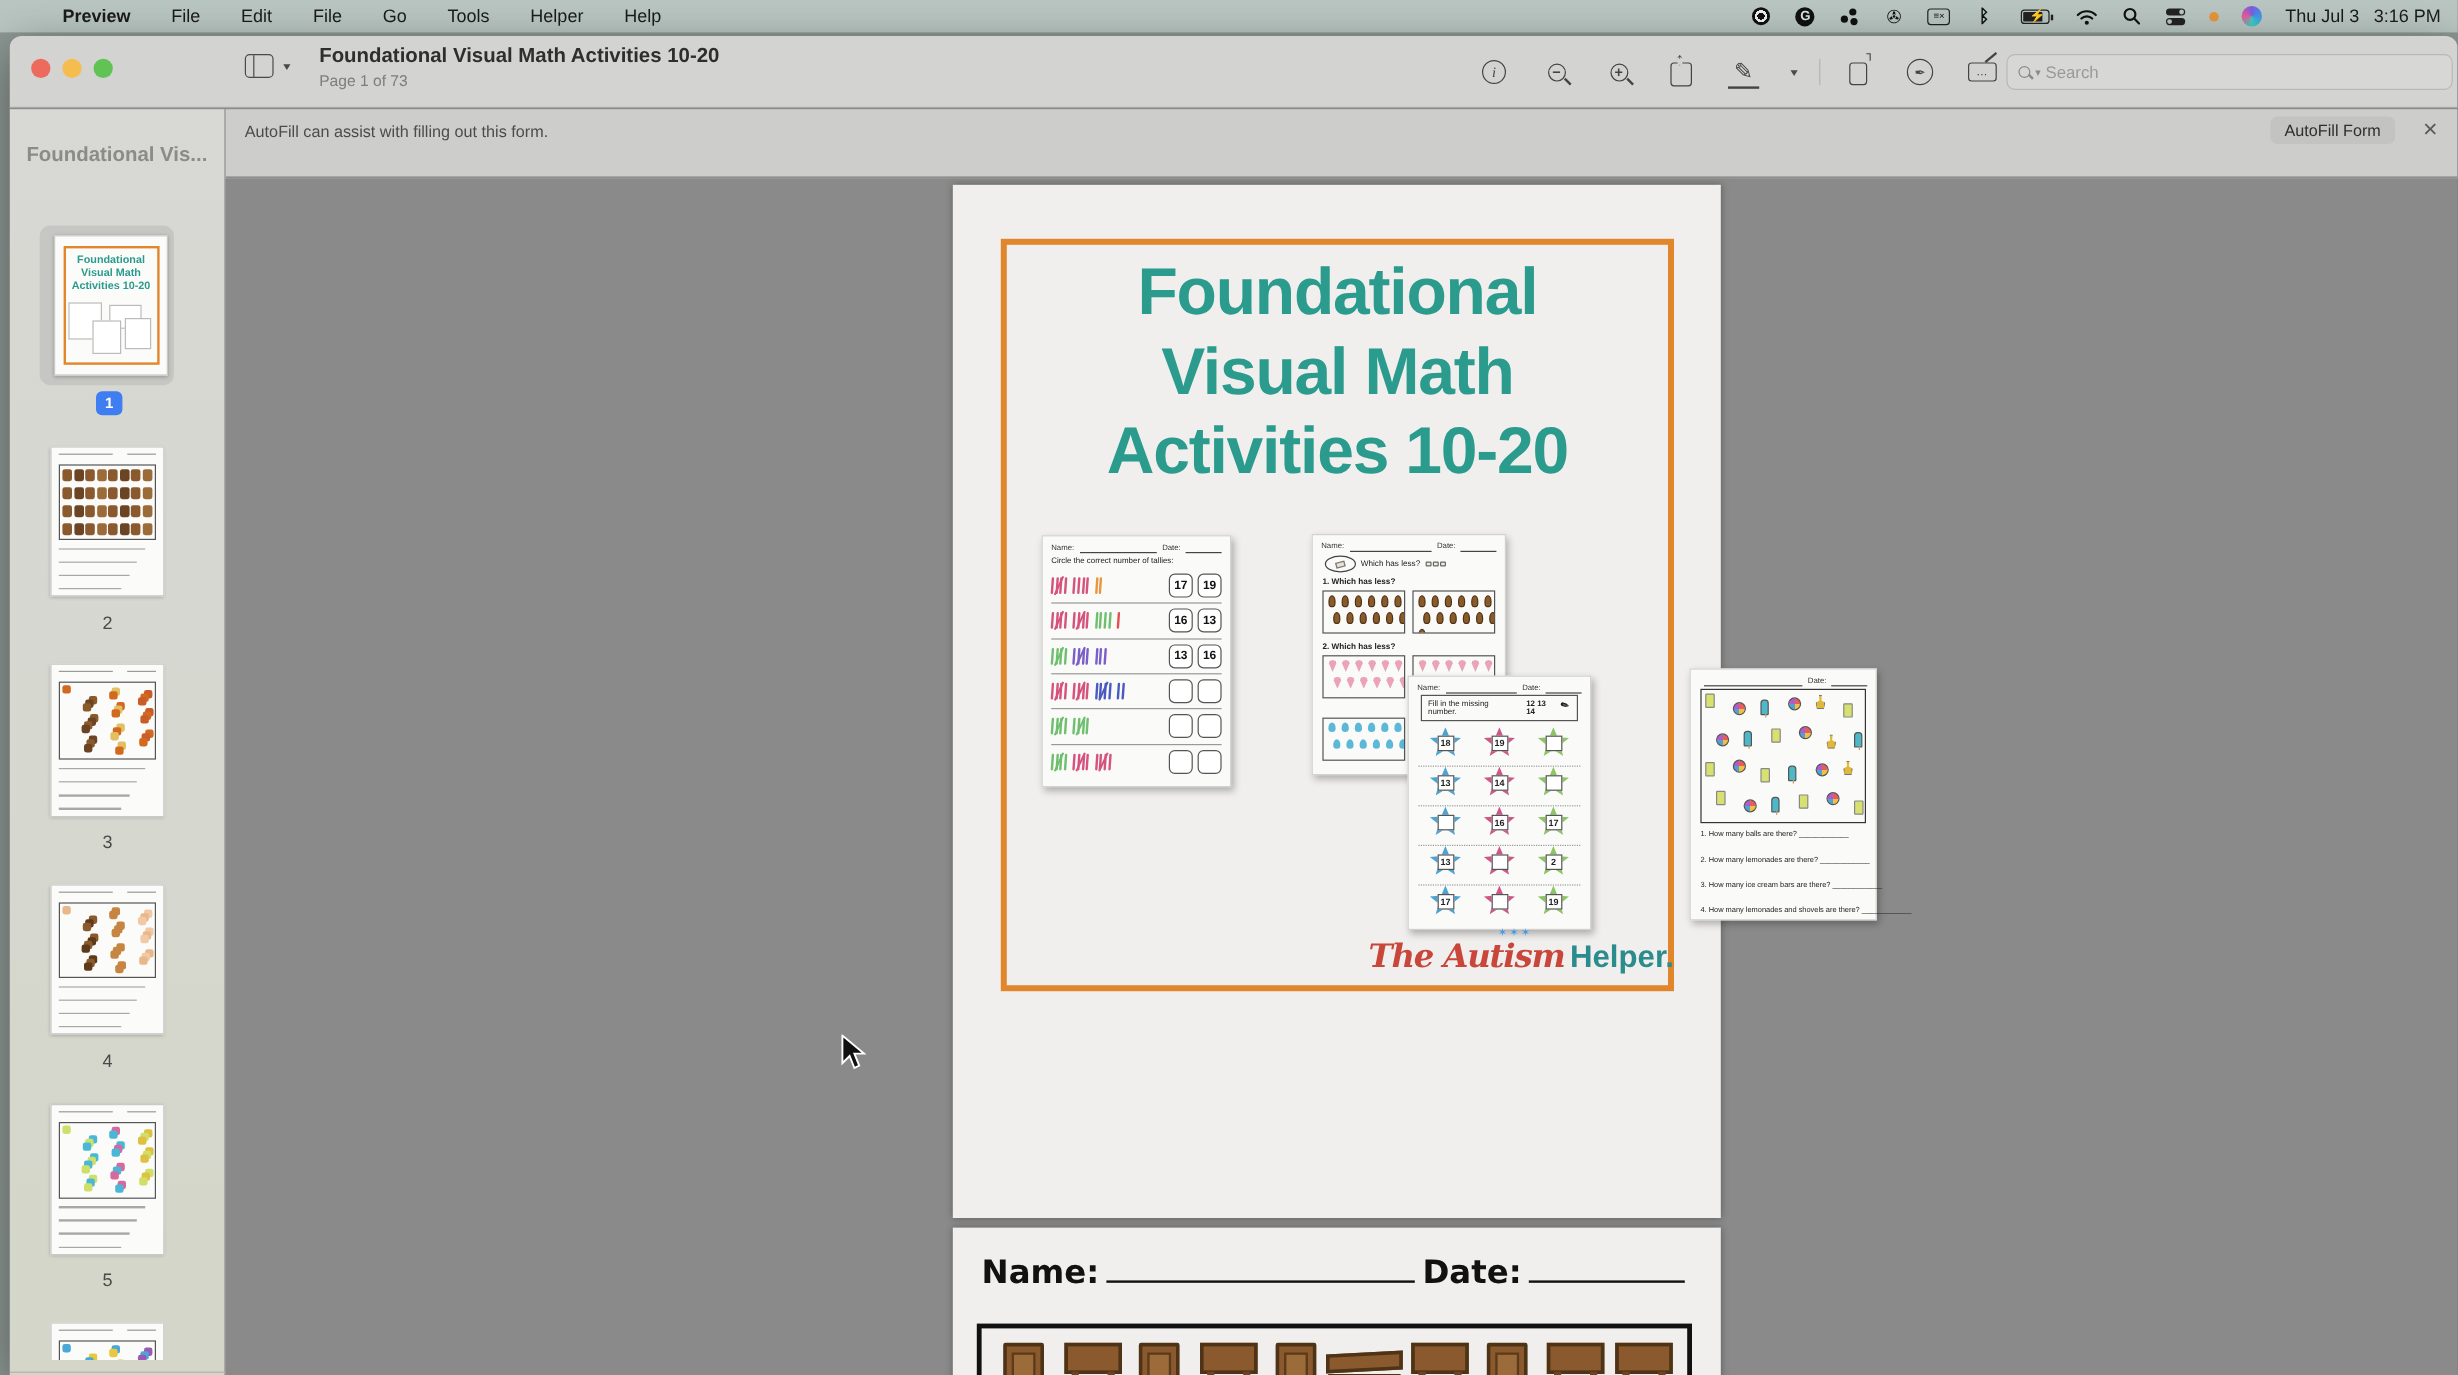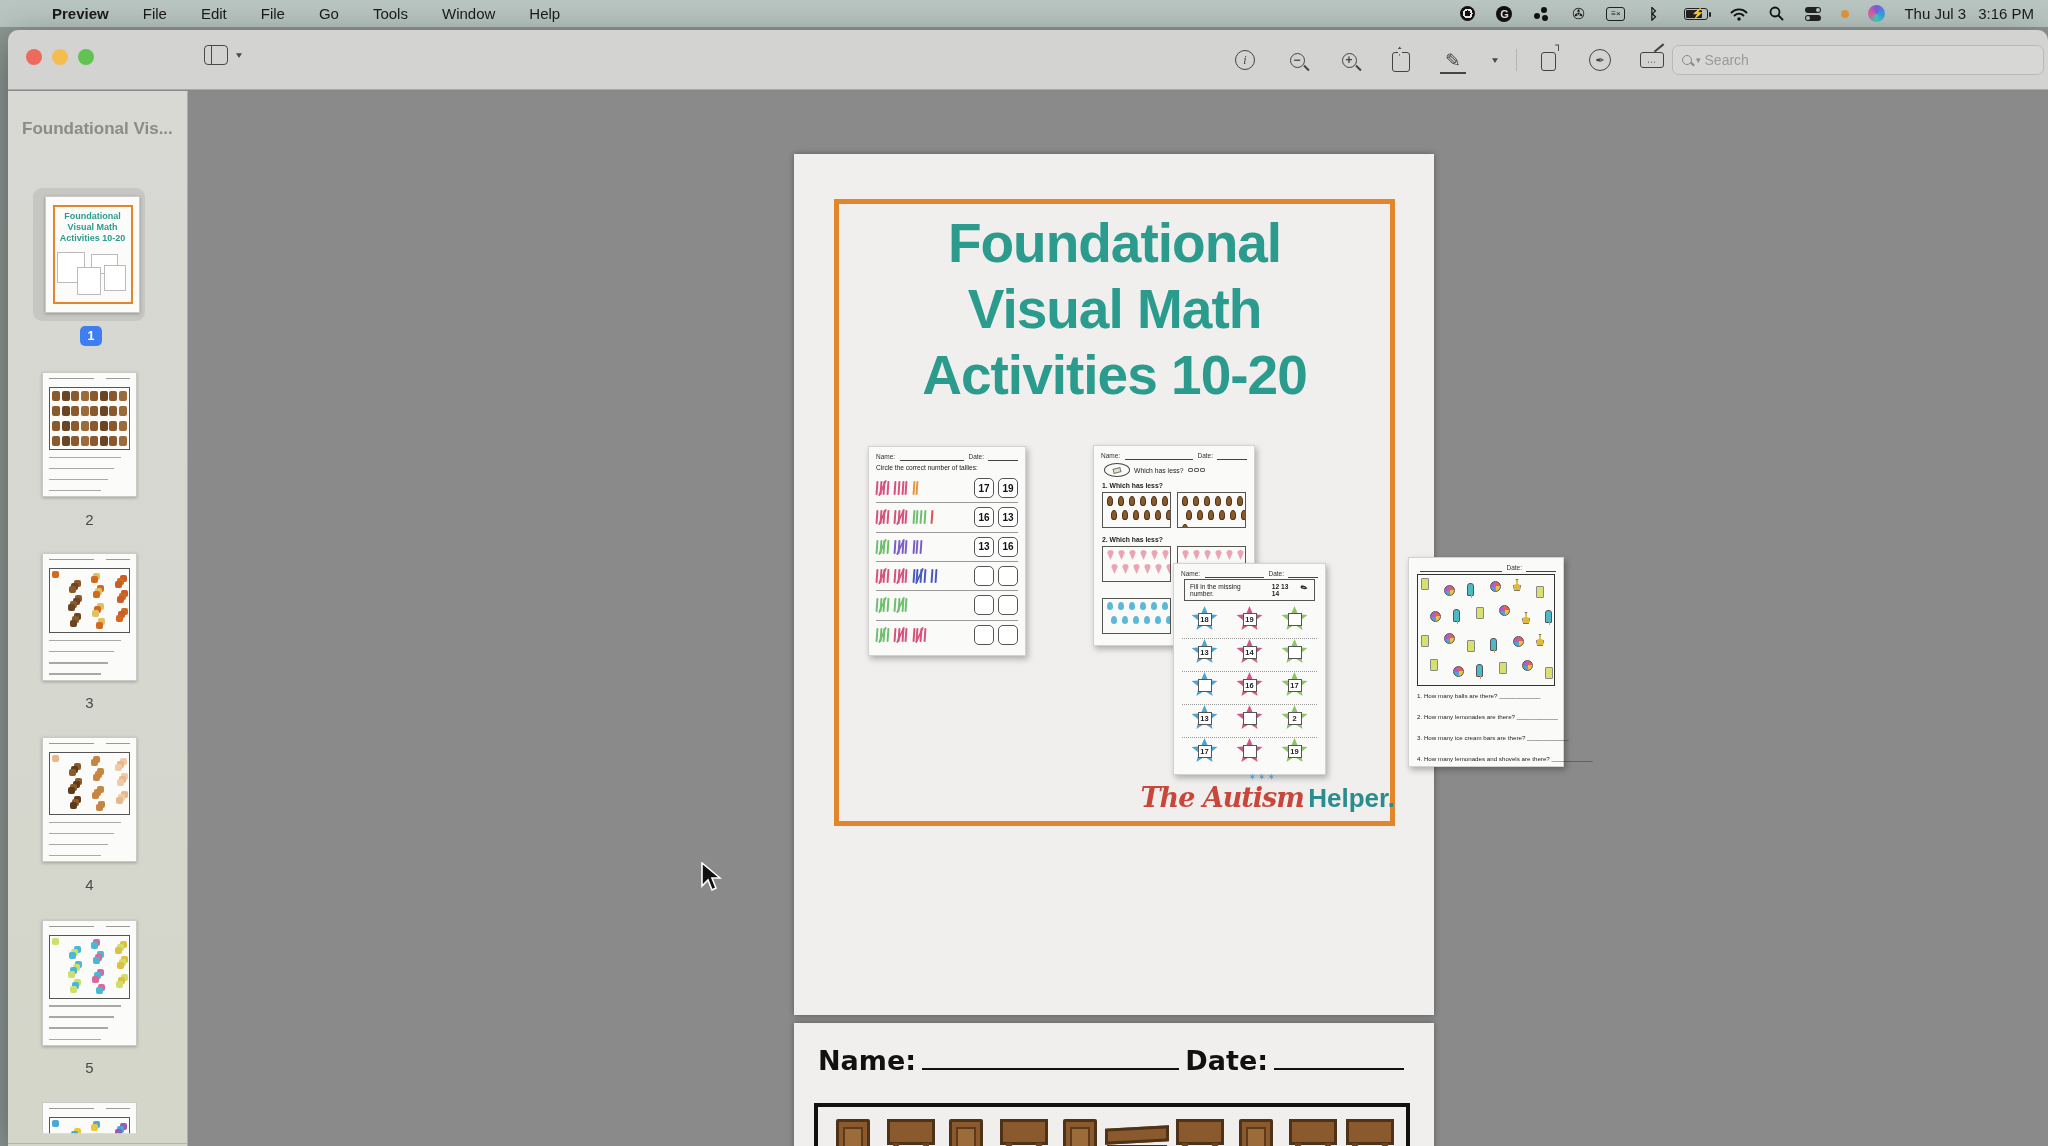--- a/index.html
+++ b/index.html
@@ -218,21 +218,21 @@
 
 <div id="menubar">
   <span class="apple"></span>
   <div class="menus">
     <span>Preview</span>
     <span>File</span>
     <span>Edit</span>
     <span>File</span>
     <span>Go</span>
     <span>Tools</span>
-    <span>Window</span>
+    <span>Helper</span>
     <span>Help</span>
   </div>
   <div class="status">
     <span class="mb-ic">
         <span class="rec"></span>
       </span>
     <span class="mb-ic">
         <span class="gcirc">G</span>
       </span>
     <span class="mb-ic">
@@ -282,20 +282,24 @@
 <div id="window">
 
   <div id="toolbar">
     <span class="tl red"></span>
     <span class="tl yellow"></span>
     <span class="tl green"></span>
     <div id="sidebar-toggle">
       <span class="sb-ic"></span>
       <span class="chev">▾</span>
     </div>
+    <div id="tb-titles">
+      <div id="tb-title">Foundational Visual Math Activities 10-20</div>
+      <div id="tb-sub">Page 1 of 73</div>
+    </div>
     <div class="tb-icons">
       <span class="tico">
           <span class="circ-i">i</span>
         </span>
       <span class="tico">
           <span class="mag">−</span>
         </span>
       <span class="tico">
           <span class="mag">+</span>
         </span>
@@ -315,20 +319,25 @@
           <span class="sig-ic">⋯</span>
         </span>
     </div>
     <div id="search-field">
       <span class="mag2"></span>
       <span class="chev2">▾</span>
       <input id="search-input" placeholder="Search" style="">
     </div>
   </div>
 
+  <div id="autofill" style="height:58px;">
+    <span id="af-msg">AutoFill can assist with filling out this form.</span>
+    <span id="af-btn">AutoFill Form</span>
+    <span id="af-close">✕</span>
+  </div>
 
   <div id="sidebar">
     <div id="sb-docname">Foundational Vis...</div>
 
     <div id="thumb1-wrap"></div>
     <div class="thumb" id="thumb1">
       <div class="mini-cover-border"></div>
       <div class="mini-cover-title">
         <div>Foundational</div>
         <div>Visual Math</div>

